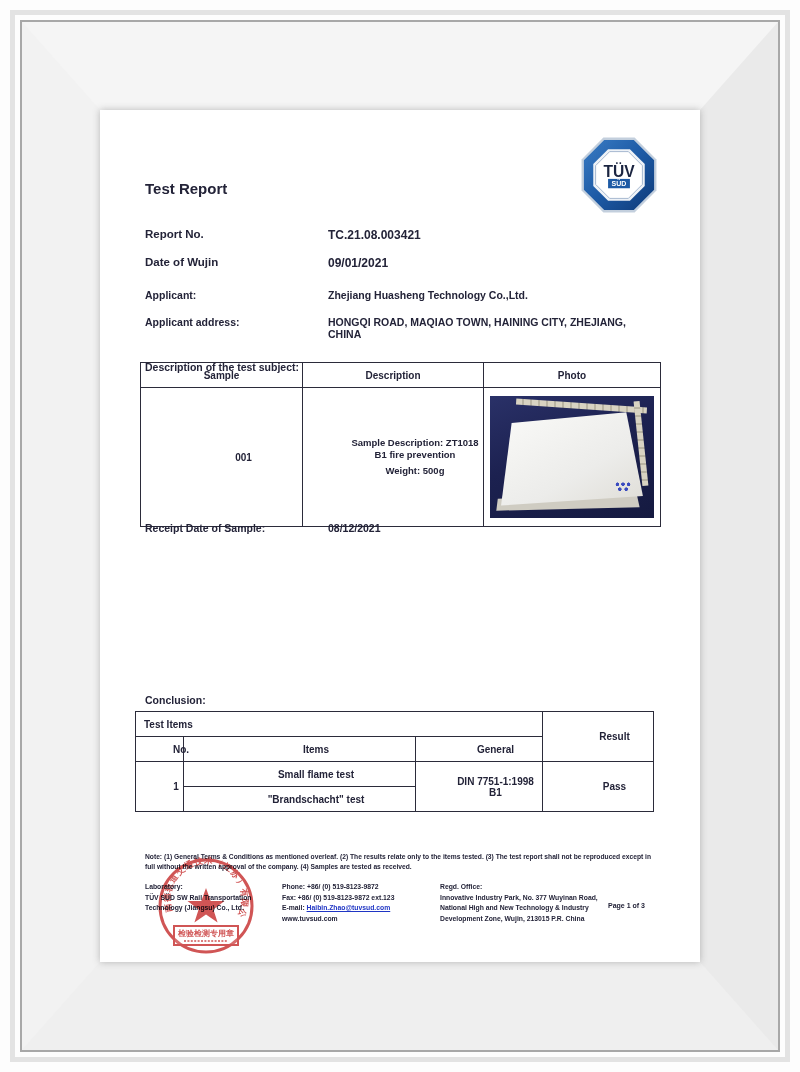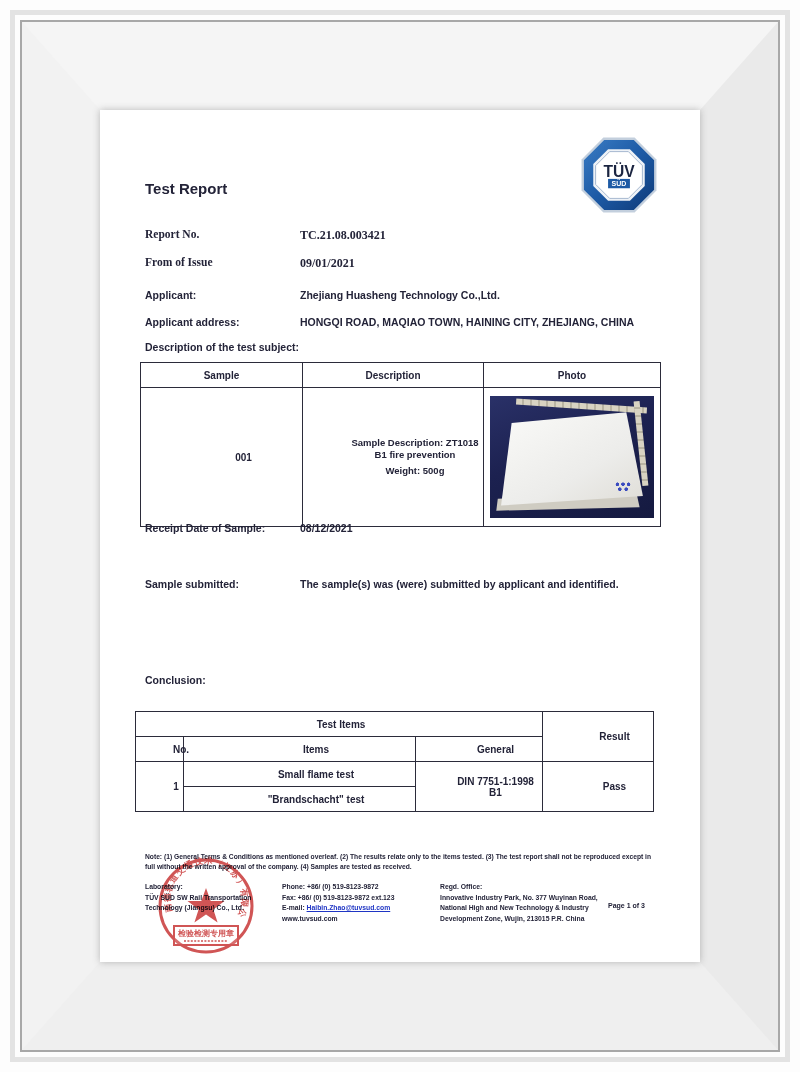--- a/index.html
+++ b/index.html
@@ -18,24 +18,24 @@
         background:#ffffff;box-shadow:0 0 7px rgba(70,70,70,.35);
         color:#232338;}
   .abs{position:absolute;}
 
   .title{left:45px;top:70px;font-size:15px;font-weight:bold;}
 
   .logo{right:42px;top:26px;width:78px;height:78px;}
 
   .kv{left:45px;width:515px;display:flex;}
   .kv .k{width:155px;flex:0 0 155px;font-weight:bold;}
-  .kv .v{flex:1;font-weight:bold;}
-  .fs11{font-size:11.5px;font-family:Liberation Serif, serif;} .fs12{font-size:12px;} .fs10{font-size:10.5px;}
-
-  .sec-head{left:45px;font-size:10.5px;font-weight:bold;}
+  .kv .v{flex:1;font-weight:bold;margin-left:28px;}
+  .fs11{font-size:11.5px;} .fs12{font-size:12px;} .fs10{font-size:10.5px;}
+
+  .sec-head{left:45px;font-size:10.5px;font-weight:bold;margin-top:20px;}
 
   
   table{border-collapse:collapse;table-layout:fixed;}
   .tbl{position:absolute;border-radius:23px;}
   .tbl td,.tbl th{border:1.5px solid #2b2b3a;font-size:10px;font-weight:bold;
                   text-align:center;vertical-align:middle;padding:2px 4px;
                   color:#232338;}
   #sample-table{left:40px;top:252px;width:520px;}
   #sample-table th{height:20px;}
   #sample-table .big-row td{height:130px;padding-left:48px;}
@@ -60,21 +60,21 @@
   .specks{position:absolute;right:14%;bottom:22%;width:16px;height:9px;
           background:
             radial-gradient(circle at 15% 25%,#3a4bbf 1.6px,transparent 2px),
             radial-gradient(circle at 50% 25%,#3a4bbf 1.6px,transparent 2px),
             radial-gradient(circle at 85% 25%,#3a4bbf 1.6px,transparent 2px),
             radial-gradient(circle at 30% 80%,#3a4bbf 1.6px,transparent 2px),
             radial-gradient(circle at 70% 80%,#3a4bbf 1.6px,transparent 2px);}
 
   #conclusion-table{left:35px;top:601px;width:518px;}
   #conclusion-table td{height:20px;padding-left:37px;}
-  #conclusion-table .group{text-align:center;padding-left:8px;}
+  #conclusion-table .group{text-align:left;padding-left:8px;}
 
   .note{left:45px;top:742px;width:515px;font-size:6.7px;font-weight:bold;
         line-height:1.5;}
 
   
   .foot{font-size:6.8px;font-weight:bold;line-height:1.55;}
   .foot-lab{left:45px;top:772px;width:135px;}
   .foot-contact{left:182px;top:772px;width:150px;}
   .foot-regd{left:340px;top:772px;width:172px;}
   .page-num{left:508px;top:792px;font-size:7px;font-weight:bold;}
@@ -110,21 +110,21 @@
     <text x="50" y="64.5" font-size="9" font-weight="bold" text-anchor="middle" fill="#ffffff">SÜD</text>
   </svg>
 
   <div class="abs title">Test Report</div>
 
   <div class="abs kv fs11" style="top:118px">
     <span class="k">Report No.</span>
     <span class="v fs12">TC.21.08.003421</span>
   </div>
   <div class="abs kv fs11" style="top:146px">
-    <span class="k">From of Issue</span>
+    <span class="k">Date of Wujin</span>
     <span class="v fs12">09/01/2021</span>
   </div>
 
   <div class="abs kv fs10" style="top:206px">
     <span class="k">Applicant address:</span>
     <span class="v">HONGQI ROAD, MAQIAO TOWN, HAINING CITY, ZHEJIANG, CHINA</span>
   </div>
   <div class="abs kv fs10" style="top:179px">
     <span class="k">Applicant:</span>
     <span class="v">Zhejiang Huasheng Technology Co.,Ltd.</span>
@@ -160,24 +160,20 @@
         </div>
       </td>
     </tr>
   </tbody>
     </table>
 
   <div class="abs kv fs10" style="top:412px">
     <span class="k">Receipt Date of Sample:</span>
     <span class="v">08/12/2021</span>
   </div>
-  <div class="abs kv fs10" style="top:468px">
-    <span class="k">Sample submitted:</span>
-    <span class="v">The sample(s) was (were) submitted by applicant and identified.</span>
-  </div>
 
   <div class="abs sec-head" style="top:564px">Conclusion:</div>
 
   <table class="tbl" id="conclusion-table">
     <colgroup>
         <col style="width:48px">
         <col style="width:232px">
         <col style="width:127px">
         <col style="width:111px">
       </colgroup>

